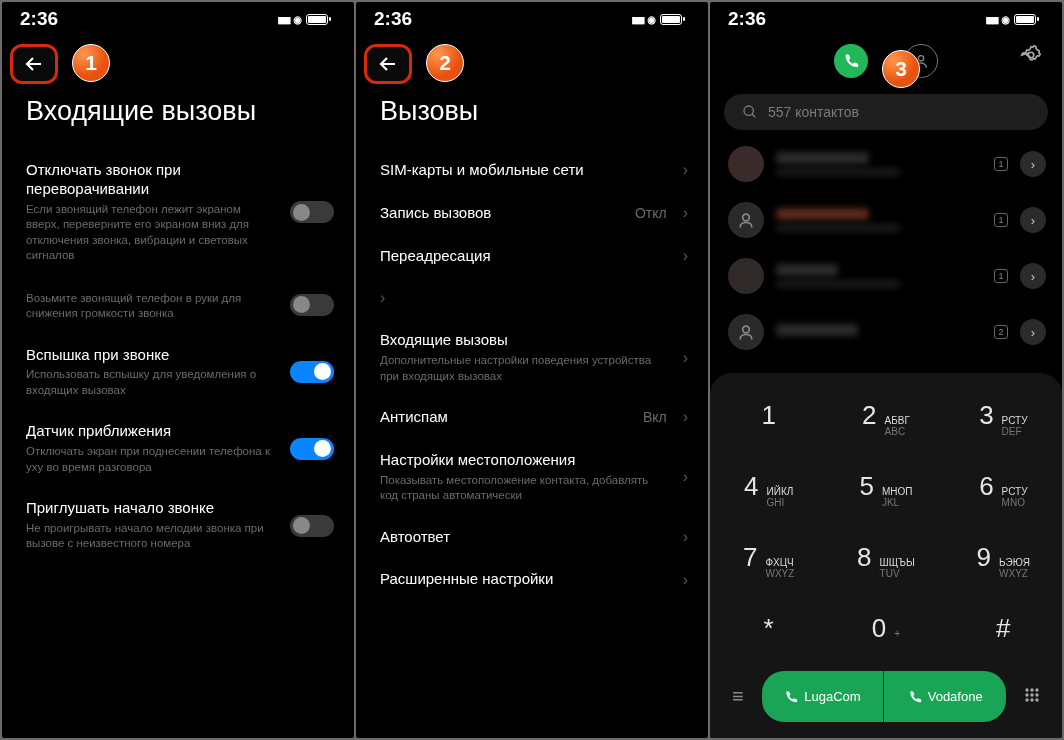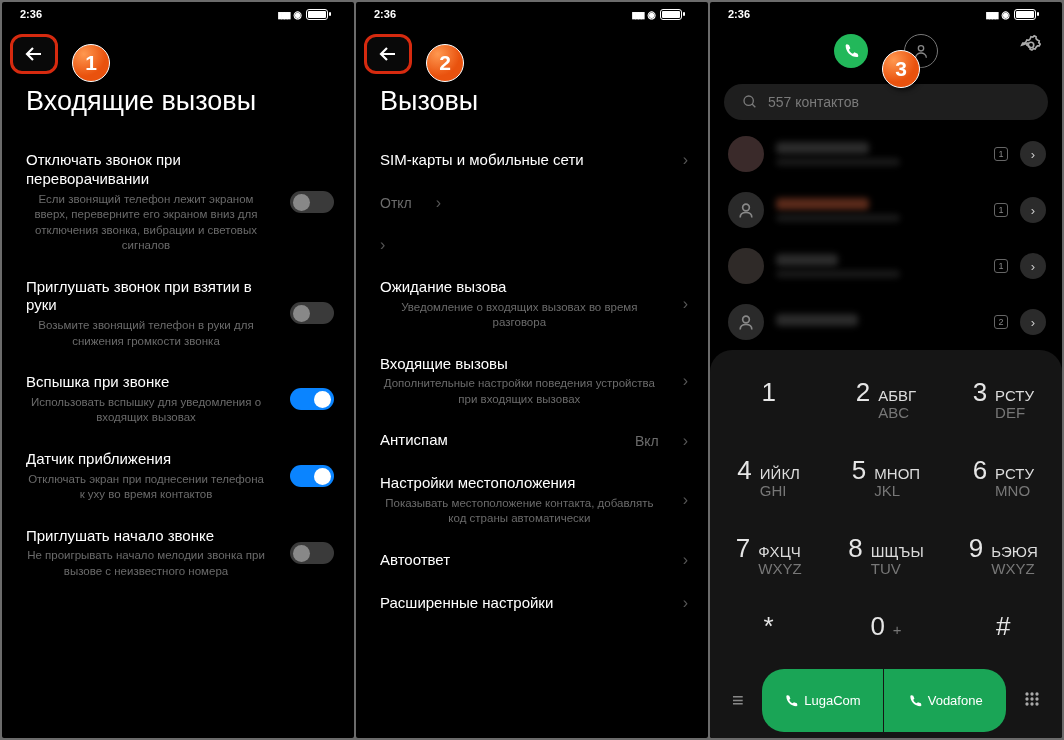--- a/index.html
+++ b/index.html
@@ -1,40 +1,40 @@
 <!DOCTYPE html>
 <html><head>
 <meta charset="utf-8">
 <style>
 * { margin: 0; padding: 0; box-sizing: border-box; font-family: -apple-system, "Helvetica Neue", Arial, sans-serif; }
 body { background: #6b6b6b; width: 1064px; height: 740px; display: flex; gap: 2px; padding: 2px; }
 .phone { flex: 1; background: #000; color: #fff; position: relative; overflow: hidden; border-radius: 2px; display: flex; flex-direction: column; }
 
-.status { display: flex; justify-content: space-between; align-items: center; padding: 6px 26px 0 18px; font-size: 11px; font-weight: 600; }
+.status { display: flex; justify-content: space-between; align-items: center; padding: 6px 26px 0 18px; font-size: 19px; font-weight: 600; }
 .status-icons { display: flex; gap: 4px; align-items: center; font-size: 11px; }
 .status-icons .sig::before { content: "▮▮▮▮"; letter-spacing: -2px; font-size: 9px; }
 .status-icons .wifi::before { content: "◉"; font-size: 10px; }
 .status-icons .batt { width: 22px; height: 11px; border: 1.5px solid #fff; border-radius: 3px; position: relative; }
 .status-icons .batt::before { content: ""; position: absolute; right: -4px; top: 2px; width: 2px; height: 4px; background: #fff; border-radius: 1px; }
 .status-icons .batt::after { content: ""; position: absolute; left: 1px; top: 1px; bottom: 1px; right: 1px; background: #fff; border-radius: 1px; }
 
 .back-row { padding: 14px 8px 4px 8px; }
 .back-btn { width: 48px; height: 40px; display: flex; align-items: center; justify-content: center; background: #090909; border-radius: 12px; }
 .back-btn.hl { border: 3px solid #d62a0f; border-radius: 12px; }
 .back-btn svg { width: 24px; height: 24px; stroke: #fff; fill: none; stroke-width: 2.2; }
 
 .marker { position: absolute; width: 38px; height: 38px; border-radius: 50%; background: radial-gradient(circle at 30% 25%, #ff9850, #e9520e 60%); color: #fff; font-size: 21px; font-weight: 700; display: flex; align-items: center; justify-content: center; border: 1.5px solid #fff; box-shadow: 2px 3px 4px rgba(0,0,0,.5); z-index: 20; }
 
 .title { font-size: 27px; font-weight: 300; padding: 8px 24px 22px 24px; }
 
 .rows { flex: 1; overflow: hidden; }
-.row { display: flex; align-items: center; padding: 12px 20px 12px 24px; gap: 24px; }
+.row { display: flex; align-items: center; padding: 12px 20px 12px 24px; gap: 16px; }
 .row .txt { flex: 1; min-width: 0; }
 .row .label { font-size: 15px; color: #fff; line-height: 1.25; }
-.row .desc { font-size: 11.5px; color: #6b6b6b; line-height: 1.35; margin-top: 3px; text-align: center; }
+.row .desc { font-size: 11.5px; color: #6b6b6b; line-height: 1.35; margin-top: 3px; }
 .row .val { font-size: 14px; color: #6b6b6b; }
 .toggle { width: 44px; height: 22px; border-radius: 11px; background: #3a3a3a; position: relative; flex-shrink: 0; }
 .toggle::after { content: ""; position: absolute; width: 17px; height: 17px; border-radius: 50%; background: #888; top: 2.5px; left: 3px; transition: left .1s; }
 .toggle.on { background: #0a84ff; }
 .toggle.on::after { background: #fff; left: 24px; }
 .chev { color: #555; font-size: 16px; flex-shrink: 0; }
 
 .p3-top { display: flex; align-items: center; justify-content: center; gap: 36px; padding: 14px 0 10px 0; position: relative; }
 .circle-btn { width: 34px; height: 34px; border-radius: 50%; display: flex; align-items: center; justify-content: center; }
 .green-circle { background: #22b85a; }
@@ -51,27 +51,27 @@
 .blur-line.name { width: 45%; height: 12px; margin-bottom: 4px; }
 .blur-line.name.red { background: #5a2a1a; }
 .blur-line.sub { width: 60%; height: 8px; opacity: .6; }
 .mini-badge { width: 14px; height: 14px; border: 1px solid #666; border-radius: 3px; color: #888; font-size: 9px; display: flex; align-items: center; justify-content: center; }
 .fwd-btn { width: 26px; height: 26px; border-radius: 50%; background: #2b2b2b; display: flex; align-items: center; justify-content: center; color: #ccc; font-size: 13px; }
 
 .dialarea { background: #151515; border-top-left-radius: 22px; border-top-right-radius: 22px; padding: 10px 0 6px 0; margin-top: auto; }
 .dialrow { display: flex; }
 .key { flex: 1; display: flex; align-items: baseline; justify-content: center; gap: 8px; padding: 17px 0; }
 .key .digit { font-size: 26px; color: #e6e6e6; font-weight: 300; }
-.key .letters { font-size: 15px; color: #777; line-height: 1.1; }
+.key .letters { font-size: 10px; color: #777; line-height: 1.1; }
 .key .letters .cyr { color: #dcdcdc; display: block; }
 .callrow { display: flex; align-items: center; padding: 10px 14px 10px 14px; gap: 10px; }
 .callrow .menu { color: #888; font-size: 20px; padding: 0 8px; }
 .callrow .dots { color: #888; padding: 0 6px; }
 .callbtns { flex: 1; display: flex; gap: 1px; }
-.callbtn { flex: 1; background: #1aa556; padding: 24px 0; color: #fff; font-size: 13px; display: flex; align-items: center; justify-content: center; gap: 6px; }
+.callbtn { flex: 1; background: #1aa556; padding: 18px 0; color: #fff; font-size: 13px; display: flex; align-items: center; justify-content: center; gap: 6px; }
 .callbtn:first-child { border-top-left-radius: 22px; border-bottom-left-radius: 22px; }
 .callbtn:last-child { border-top-right-radius: 22px; border-bottom-right-radius: 22px; }
 .callbtn svg { width: 14px; height: 14px; fill: #fff; }
 </style>
 </head>
 <body>
 
 <div class="phone">
   <div class="status">
     <span>2:36</span>
@@ -93,36 +93,35 @@
   <div class="rows">
     <div class="row">
       <div class="txt">
           <div class="label">Отключать звонок при переворачивании</div>
           <div class="desc">Если звонящий телефон лежит экраном вверх, переверните его экраном вниз для отключения звонка, вибрации и световых сигналов</div>
         </div>
       <div class="toggle"></div>
     </div>
     <div class="row">
       <div class="txt">
-          <div class="label">Приглушать звонок при взятии в руки</div>
           <div class="desc">Возьмите звонящий телефон в руки для снижения громкости звонка</div>
         </div>
       <div class="toggle"></div>
     </div>
     <div class="row">
       <div class="txt">
           <div class="label">Вспышка при звонке</div>
           <div class="desc">Использовать вспышку для уведомления о входящих вызовах</div>
         </div>
       <div class="toggle on"></div>
     </div>
     <div class="row">
       <div class="txt">
           <div class="label">Датчик приближения</div>
-          <div class="desc">Отключать экран при поднесении телефона к уху во время контактов</div>
+          <div class="desc">Отключать экран при поднесении телефона к уху во время разговора</div>
         </div>
       <div class="toggle on"></div>
     </div>
     <div class="row">
       <div class="txt">
           <div class="label">Приглушать начало звонке</div>
           <div class="desc">Не проигрывать начало мелодии звонка при вызове с неизвестного номера</div>
         </div>
       <div class="toggle"></div>
     </div>
@@ -148,31 +147,33 @@
   </div>
   <div class="title">Вызовы</div>
   <div class="rows">
     <div class="row">
         <div class="txt">
           <div class="label">SIM-карты и мобильные сети</div>
         </div>
         <span class="chev">›</span>
       </div>
     <div class="row">
+        <div class="txt">
+          <div class="label">Запись вызовов</div>
+        </div>
         <span class="val">Откл</span>
         <span class="chev">›</span>
       </div>
     <div class="row">
-        <span class="chev">›</span>
-      </div>
-    <div class="row">
-        <div class="txt">
-          <div class="label">Ожидание вызова</div>
-          <div class="desc">Уведомление о входящих вызовах во время разговора</div>
-        </div>
+        <div class="txt">
+          <div class="label">Переадресация</div>
+        </div>
+        <span class="chev">›</span>
+      </div>
+    <div class="row">
         <span class="chev">›</span>
       </div>
     <div class="row">
         <div class="txt">
           <div class="label">Входящие вызовы</div>
           <div class="desc">Дополнительные настройки поведения устройства при входящих вызовах</div>
         </div>
         <span class="chev">›</span>
       </div>
     <div class="row">

